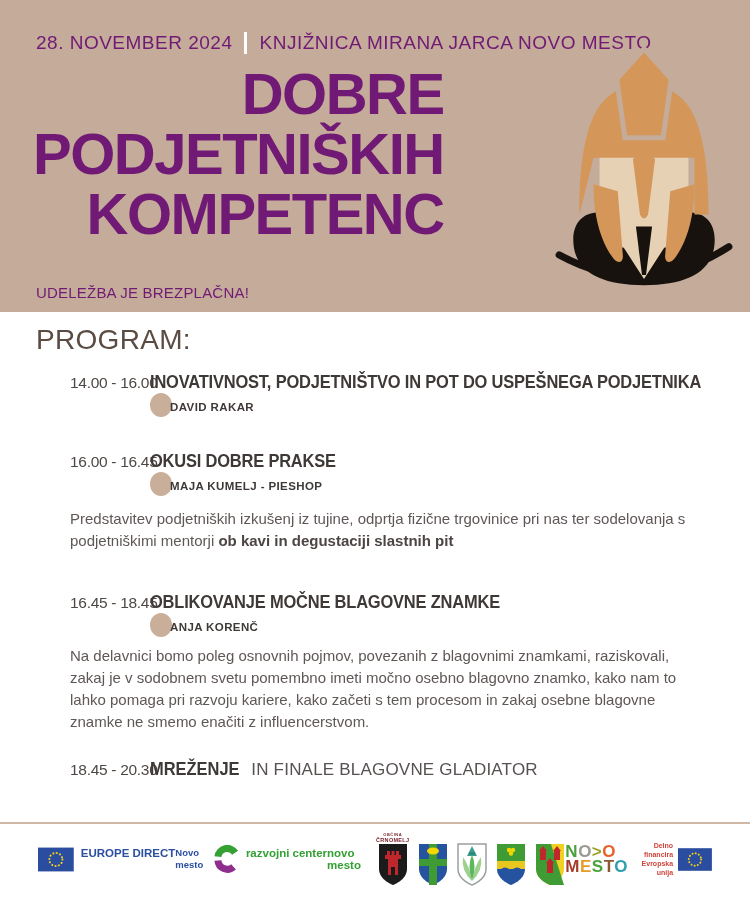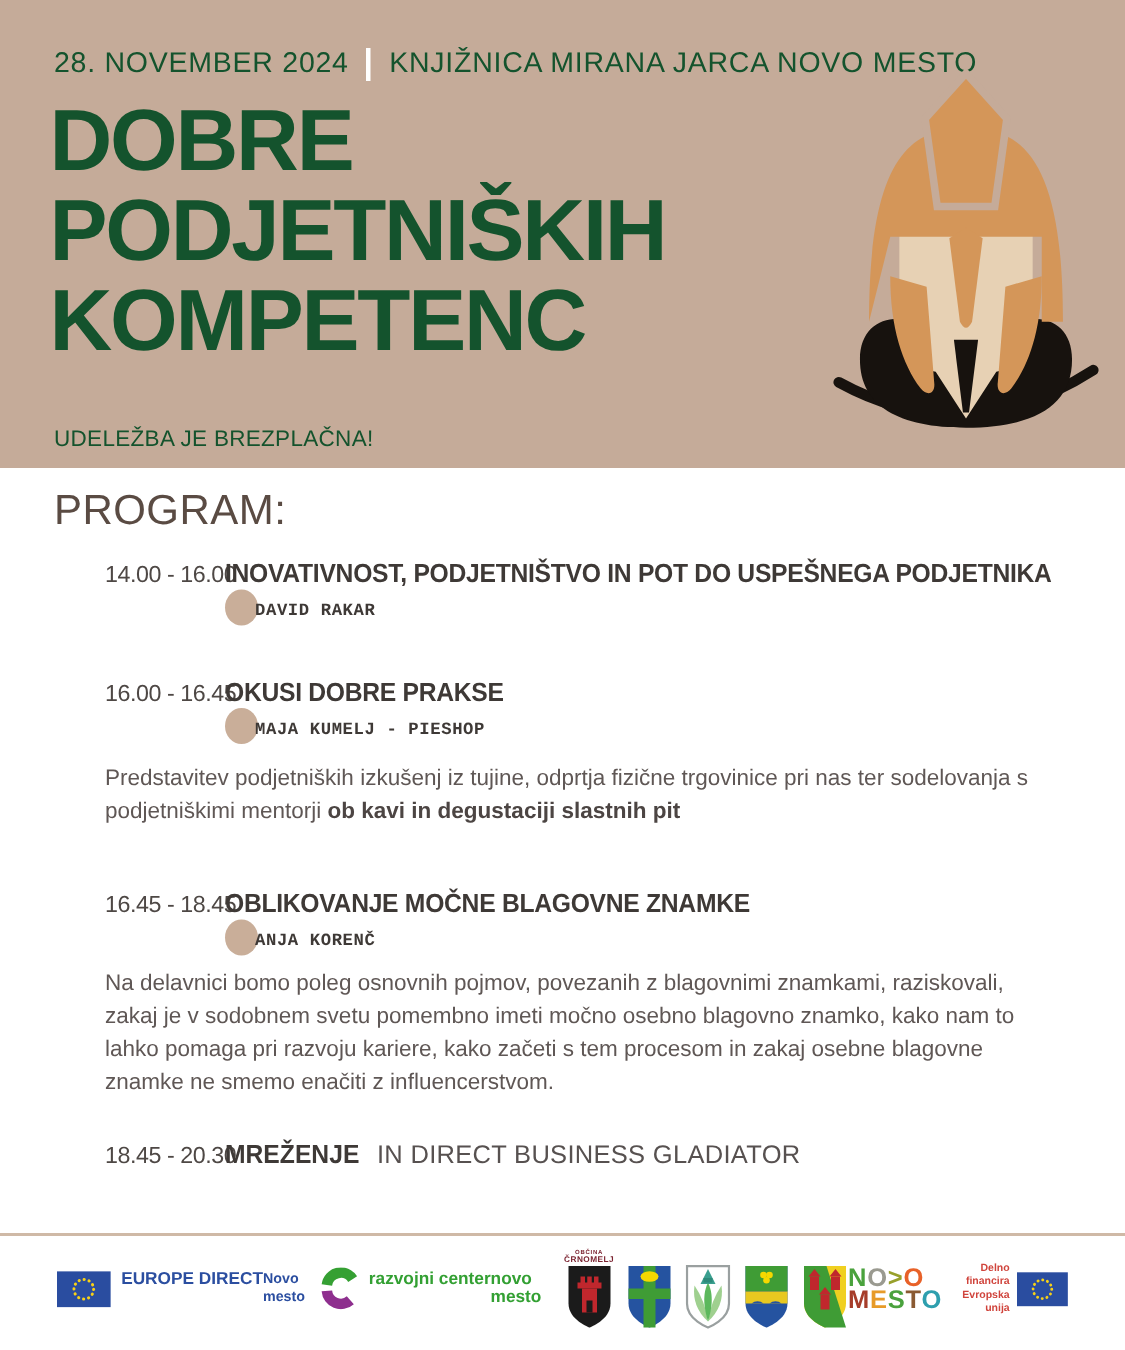--- a/index.html
+++ b/index.html
@@ -4,41 +4,41 @@
 <style>
   * { margin:0; padding:0; box-sizing:border-box; }
   html,body { width:750px; }
   body {
     width:750px; height:900px; background:#ffffff; overflow:hidden;
     font-family:"Liberation Sans", sans-serif; position:relative;
   }
   .poster { width:750px; height:900px; display:flex; flex-direction:column; }
 
   
-  .header { position:relative; height:312px; background:#c5ab99; color:#14532d; flex:none; }
+  .header { position:relative; height:312px; background:#c5ab99; color:#701a75; flex:none;text-align:right; }
   .date-row { position:absolute; left:36px; top:32px; display:flex; align-items:center; gap:12px; }
   .date-text { font-size:19px; letter-spacing:0.5px; font-weight:400; white-space:nowrap; }
   .date-sep { width:3px; height:22px; background:#ffffff; }
   .big-title { position:absolute; left:33px; top:64px; font-size:58px; line-height:60px;
     font-weight:700; letter-spacing:-1.5px; }
   .free-note { position:absolute; left:36px; top:263px; font-size:15px; letter-spacing:0.2px;margin-top:21px; }
   .helmet-wrap { position:absolute; left:543px; top:44px; width:202px; height:254px; }
 
   
   .program { padding:12px 36px 0 36px; flex:1 1 auto; }
   .program-heading { font-size:28px; color:#5a4b43; letter-spacing:0.3px; }
   .item-head { display:flex; align-items:baseline; margin-top:16px; padding-left:34px; }
   .time { width:80px; flex:none; font-size:15.5px; color:#4e4845; letter-spacing:-0.3px; white-space:nowrap; }
   .item-title { font-size:17.5px; font-weight:700; color:#3e3936; letter-spacing:-0.2px;
     display:inline-block; transform:scaleX(0.94); transform-origin:left; white-space:nowrap; }
   .speaker { position:relative; margin-left:114px; margin-top:4px; height:20px; }
   .speaker .dot { position:absolute; left:0; top:-4px; width:22px; height:24px;
     border-radius:50%; background:#c9ae99; }
   .speaker .name { position:relative; padding-left:20px; font-size:11.5px; font-weight:700;
-    color:#3e3936; letter-spacing:0.4px;font-family:Liberation Mono, monospace; }
+    color:#3e3936; letter-spacing:0.4px; }
   .para { margin:12px 0 0 34px; width:624px; font-size:15px; line-height:22px; color:#5f5755; }
   .para b { color:#4c4543; }
   .gap-sm { margin-top:8px; }
   .mt-item2 { margin-top:34px; }
   .mt-item3 { margin-top:40px; }
   .final-row { margin-top:26px; }
   .final-bold { font-size:17.5px; font-weight:700; color:#3e3936; display:inline-block;
     transform:scaleX(0.94); transform-origin:left; margin-right:6px; }
   .final-rest { font-size:17px; color:#575150; letter-spacing:0.2px; }
 
@@ -122,21 +122,21 @@
     </div>
     <div class="speaker">
       <span class="dot"></span>
       <span class="name">ANJA KORENČ</span>
     </div>
     <div class="para gap-sm">Na delavnici bomo poleg osnovnih pojmov, povezanih z blagovnimi znamkami, raziskovali, zakaj je v sodobnem svetu pomembno imeti močno osebno blagovno znamko, kako nam to lahko pomaga pri razvoju kariere, kako začeti s tem procesom in zakaj osebne blagovne znamke ne smemo enačiti z influencerstvom.</div>
 
     <div class="item-head final-row">
       <span class="time">18.45 - 20.30</span>
       <span class="final-bold">MREŽENJE</span>
-      <span class="final-rest">IN DIRECT BUSINESS GLADIATOR</span>
+      <span class="final-rest">IN FINALE BLAGOVNE GLADIATOR</span>
     </div>
   </div>
 
   <div class="footer">
 
     <div class="logo-group">
       <svg viewBox="0 0 30 20" width="40" height="27">
         <rect width="30" height="20" fill="#2a4da0"></rect>
         <circle cx="15" cy="10" r="5.5" fill="none" stroke="#f7d117" stroke-width="1.7" stroke-dasharray="0.1 2.78" stroke-linecap="round"></circle>
       </svg>

